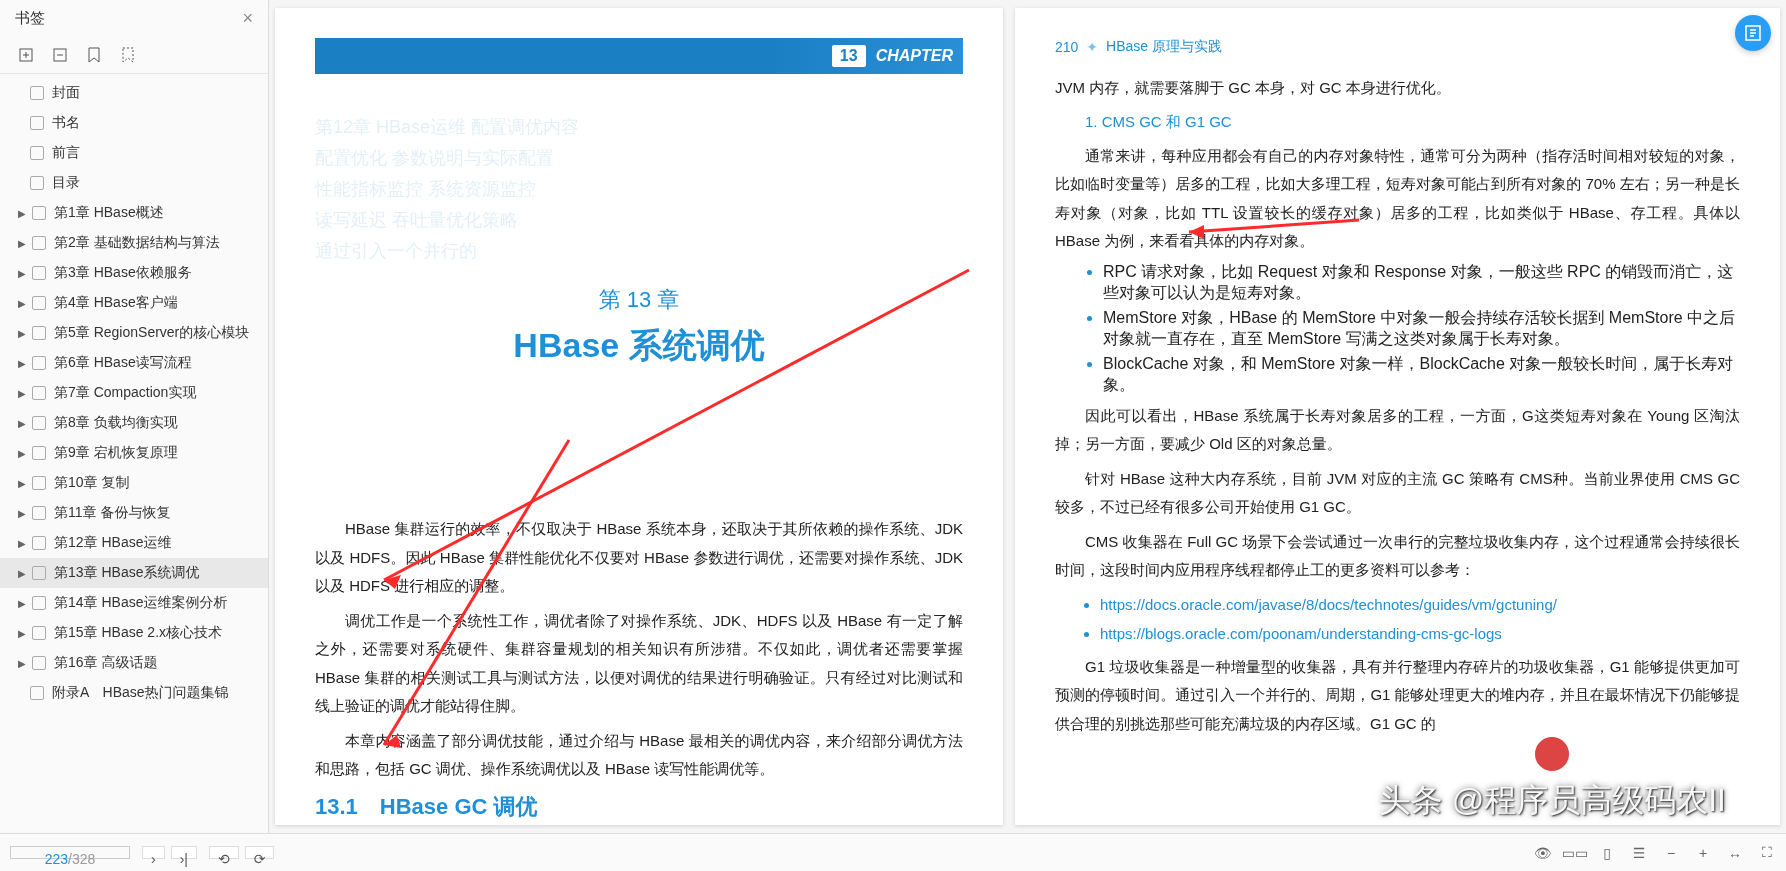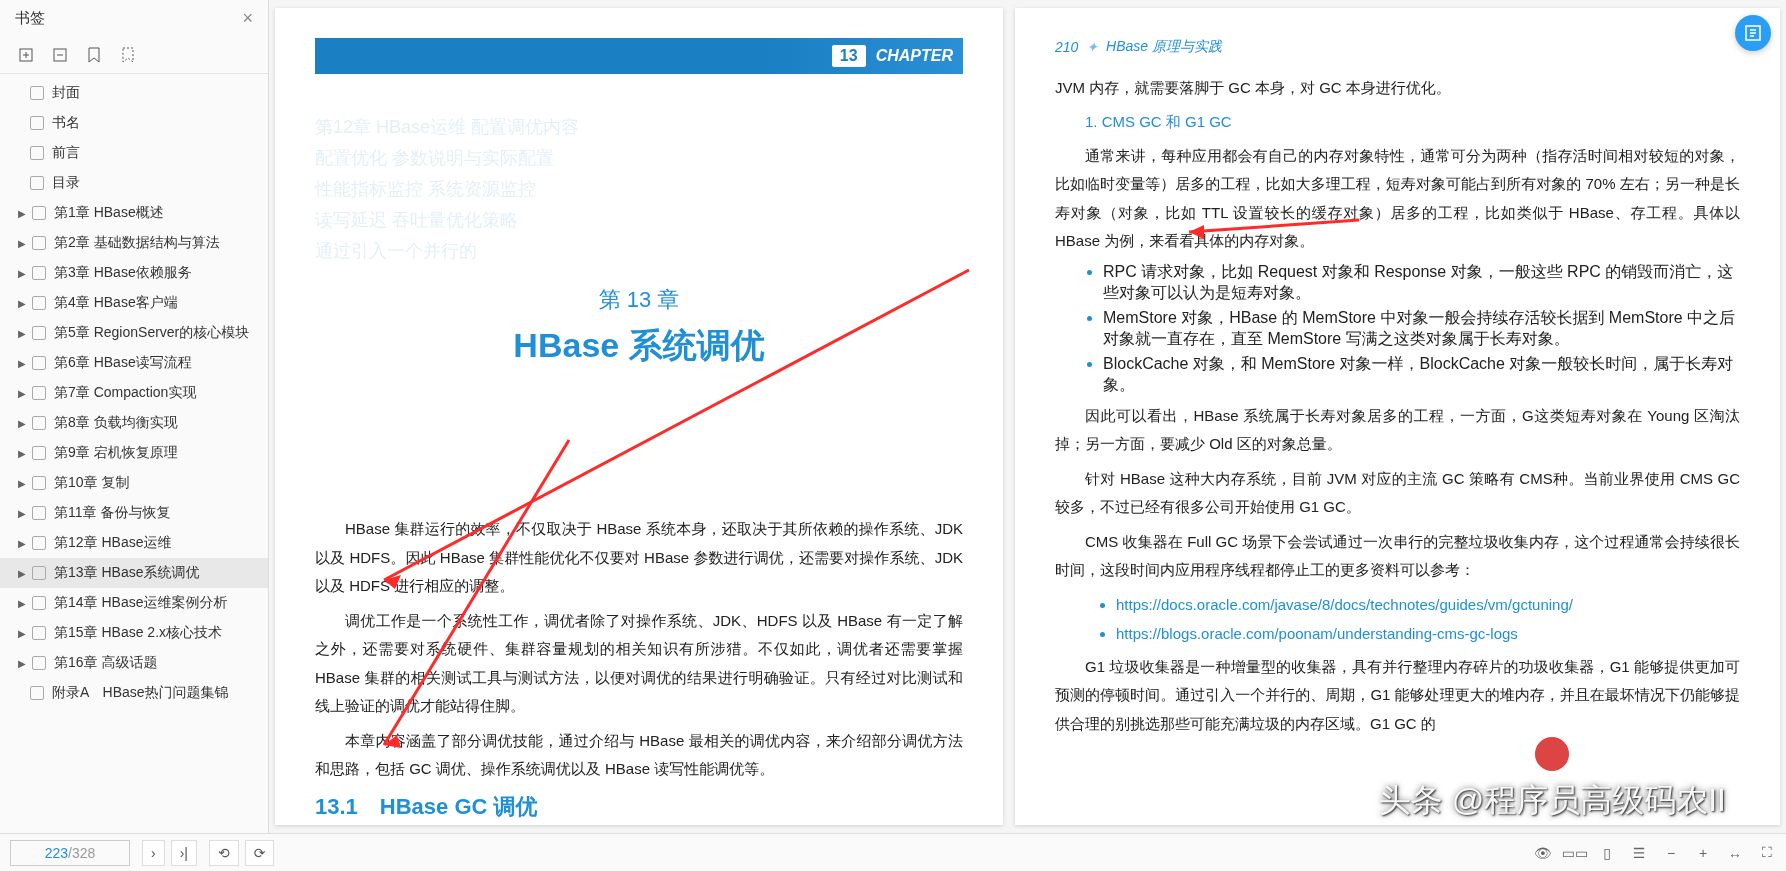--- a/index.html
+++ b/index.html
@@ -22,32 +22,32 @@
 .chapter-banner { background: linear-gradient(to right, #1b7fc4 70%, #2a8fd4 100%); color: #fff; height: 36px; display: flex; align-items: center; justify-content: flex-end; padding: 0 10px; font-style: italic; font-weight: bold; margin-bottom: 40px; }
 .chapter-banner .num { background: #fff; color: #1b7fc4; padding: 2px 8px; margin-right: 10px; font-style: normal; border-radius: 2px; }
 .faded { opacity: 0.12; color: #1b7fc4; font-size: 18px; line-height: 1.5; }
 .faded p { margin: 4px 0; }
 .chapter-title-block { text-align: center; margin: 20px 0 30px; }
 .chapter-num { color: #1f8fd6; font-size: 22px; margin-bottom: 8px; }
 .chapter-title { color: #1f8fd6; font-size: 34px; font-weight: bold; }
 .body-text { font-size: 15px; line-height: 1.9; color: #222; text-align: justify; }
 .body-text p { text-indent: 2em; margin: 6px 0; }
 .section-h { color: #1f8fd6; font-size: 22px; font-weight: bold; margin: 8px 0 10px; }
-.page-hdr { color: #1f8fd6; font-size: 14px; margin-bottom: 18px; display: flex; align-items: center; gap: 8px; font-style: italic; }
+.page-hdr { color: #1f8fd6; font-size: 14px; margin-bottom: 18px; display: flex; align-items: center; gap: 8px; }
 .page-hdr .dia { color: #7ac0e8; }
 .sub-h { color: #1f8fd6; font-size: 15px; text-indent: 2em; margin: 10px 0; }
 .bullet-list { list-style: disc; margin-left: 3em; color: #1f8fd6; }
 .bullet-list li { color: #1f8fd6; margin: 4px 0; }
 .bullet-list li span { color: #222; }
 .link-list { list-style: disc; margin-left: 3em; color: #1f8fd6; font-size: 15px; line-height: 1.8; }
-.link-list li { margin: 2px 16px; }
+.link-list li { margin: 2px 0; }
 .arrow { position: absolute; pointer-events: none; }
 .arrow-line { stroke: #ff2a2a; stroke-width: 3; fill: none; }
 .arrow-head { fill: #ff2a2a; }
-.footer { height: 38px; border-top: 1px solid #ddd; display: flex; align-items: center; padding: 12px 10px; background: #fafafa; font-size: 14px; }
+.footer { height: 38px; border-top: 1px solid #ddd; display: flex; padding: 12px 10px; background: #fafafa; font-size: 14px; }
 .page-input { border: 1px solid #ccc; padding: 4px 10px; width: 120px; text-align: center; }
 .page-cur { color: #1f8fd6; }
 .page-tot { color: #999; }
 .nav-group { display: flex; gap: 6px; margin-left: 12px; }
 .nav-btn { padding: 4px 8px; cursor: pointer; color: #555; background: #fff; border: 1px solid #ddd; }
 .footer-right { margin-left: auto; display: flex; gap: 14px; align-items: center; }
 .fr-ico { width: 18px; height: 18px; cursor: pointer; color: #666; display: flex; align-items: center; justify-content: center; }
 .watermark { position: absolute; bottom: 10px; right: 60px; font-size: 32px; color: rgba(255,255,255,0.95); text-shadow: 0 0 6px rgba(0,0,0,0.6), 1px 1px 2px rgba(0,0,0,0.8); font-weight: 500; pointer-events: none; display: flex; align-items: center; gap: 6px; flex-direction: column; }
 .wm-av { width: 38px; height: 38px; border-radius: 50%; background: #d44; border: 2px solid #fff; }
 .float-btn { position: absolute; top: 15px; right: 15px; width: 36px; height: 36px; background: #2a9df5; border-radius: 50%; display: flex; align-items: center; justify-content: center; color: #fff; cursor: pointer; box-shadow: 0 2px 6px rgba(0,0,0,0.2); }

